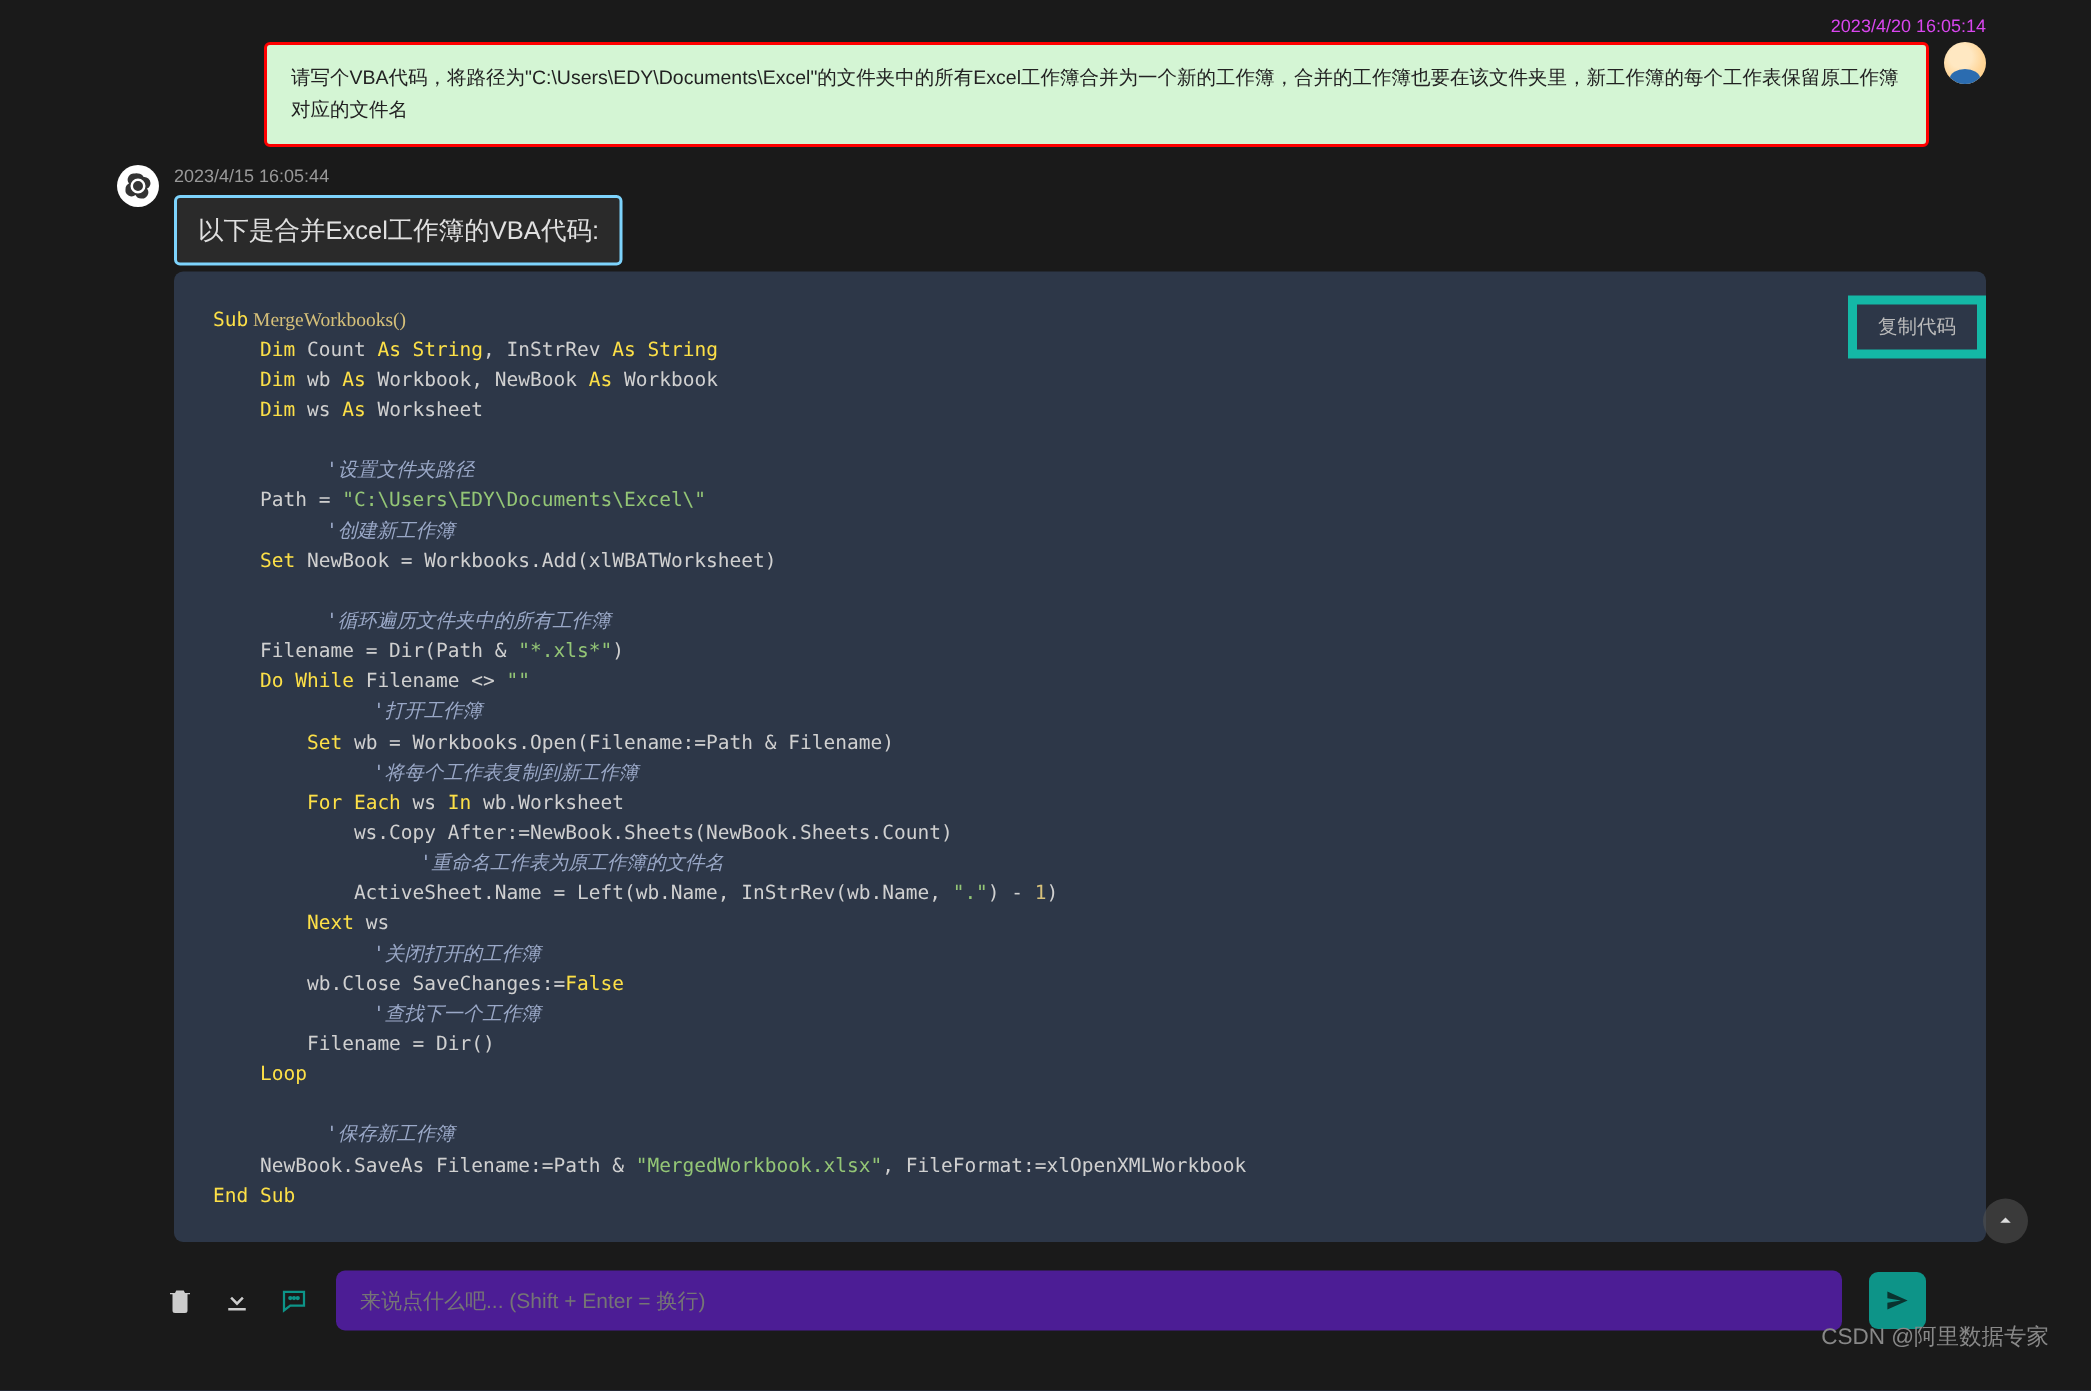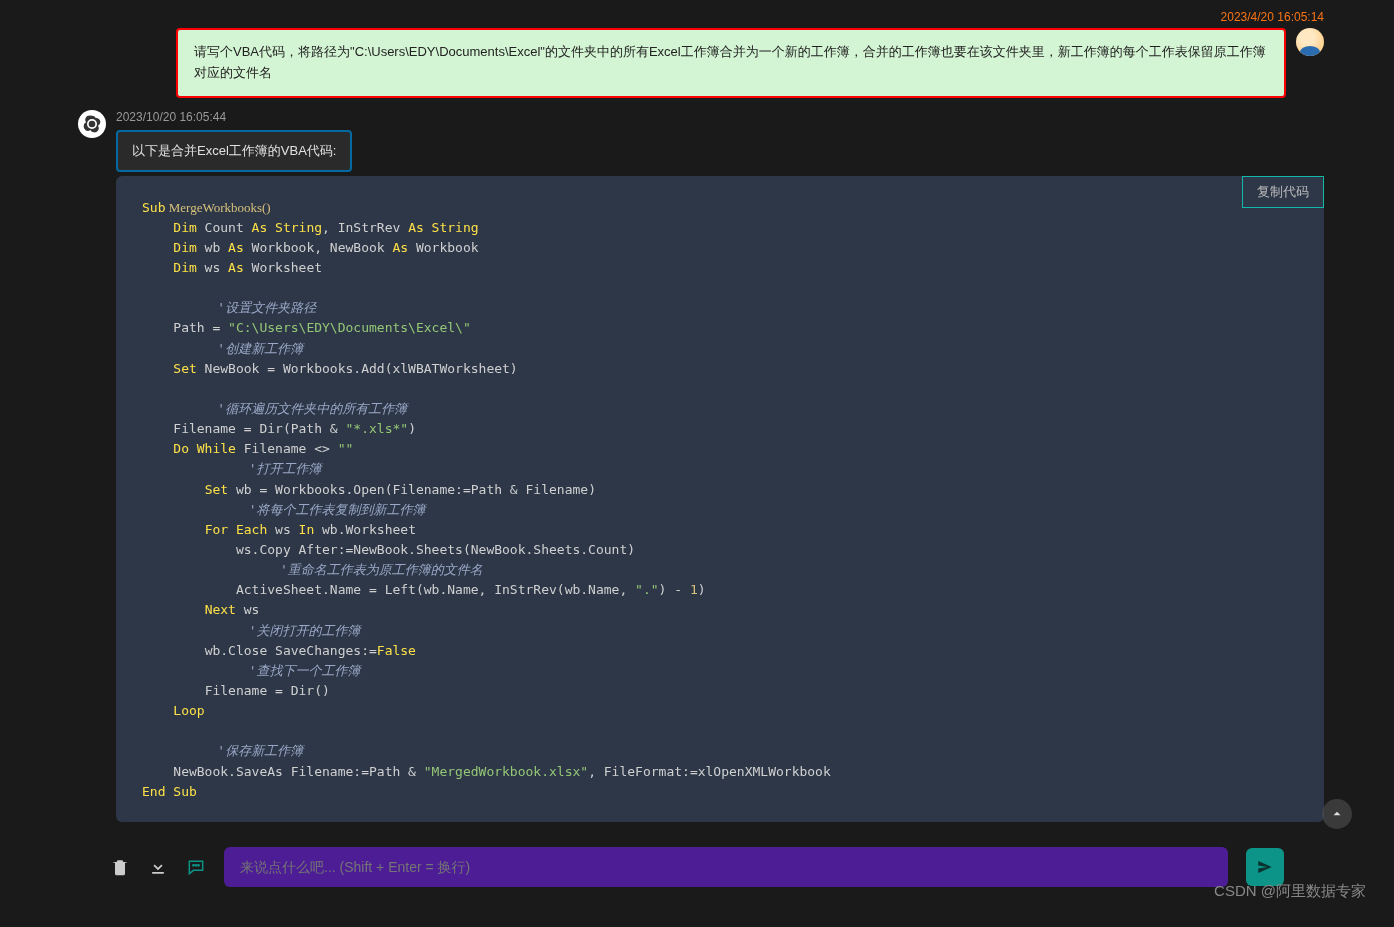--- a/index.html
+++ b/index.html
@@ -20,21 +20,21 @@
     }
     .user-row {
       display: flex;
       justify-content: flex-end;
       align-items: flex-start;
       margin-bottom: 12px;
     }
     .user-meta {
       text-align: right;
       margin-bottom: 4px;
-      color: #f97316;
+      color: #d946ef;
       font-size: 12px;
     }
     .user-block {
       display: flex;
       flex-direction: column;
       align-items: flex-end;
       flex: 1;
     }
     .user-bubble-wrap {
       display: flex;
@@ -98,41 +98,41 @@
     .ai-block { flex: 1; }
     .ai-meta {
       color: #999;
       font-size: 12px;
       margin-bottom: 6px;
     }
     .ai-intro {
       display: inline-block;
       padding: 10px 14px;
       background: #2a2a2a;
-      border: 2px solid #0369a1;
+      border: 2px solid #7dd3fc;
       border-radius: 4px;
       color: #e0e0e0;
-      font-size: 13px;
+      font-size: 17px;
       margin-bottom: 0;
     }
     .code-block {
       background: #2d3748;
       border-radius: 6px;
       margin-top: 4px;
       position: relative;
       padding: 12px 0 20px 0;
     }
     .copy-btn {
       position: absolute;
-      top: 0;
+      top: 16px;
       right: 0;
       padding: 6px 14px;
       color: #bbb;
       font-size: 13px;
-      border: 1px solid #14b8a6;
+      border: 6px solid #14b8a6;
       background: transparent;
       cursor: pointer;
     }
     pre.code {
       font-family: "Consolas", "Monaco", monospace;
       font-size: 13px;
       line-height: 1.55;
       padding: 10px 26px 0 26px;
       color: #d0d0d0;
       white-space: pre;
@@ -220,21 +220,21 @@
     </div>
   </div>
 
   <div class="ai-row">
     <div class="ai-avatar">
       <svg viewBox="0 0 24 24">
           <path fill="#333" d="M12 2a5 5 0 0 1 4.5 2.8A5 5 0 0 1 22 9.5a5 5 0 0 1-2.8 4.5A5 5 0 0 1 14.5 22a5 5 0 0 1-4.5-2.8A5 5 0 0 1 2 14.5a5 5 0 0 1 2.8-4.5A5 5 0 0 1 9.5 2 5 5 0 0 1 12 2zm0 4a6 6 0 1 0 0 12 6 6 0 0 0 0-12zm0 2a4 4 0 1 1 0 8 4 4 0 0 1 0-8z"></path>
         </svg>
     </div>
     <div class="ai-block">
-      <div class="ai-meta">2023/10/20 16:05:44</div>
+      <div class="ai-meta">2023/4/15 16:05:44</div>
       <div class="ai-intro">以下是合并Excel工作簿的VBA代码:</div>
 
       <div class="code-block">
         <button class="copy-btn">复制代码</button>
 <pre class="code"><span class="kw">Sub</span><span class="fn"> MergeWorkbooks()</span>
     <span class="kw">Dim</span><span> Count </span><span class="kw">As String</span><span>, InStrRev </span><span class="kw">As String</span>
     <span class="kw">Dim</span><span> wb </span><span class="kw">As</span><span> Workbook, NewBook </span><span class="kw">As</span><span> Workbook</span>
     <span class="kw">Dim</span><span> ws </span><span class="kw">As</span><span> Worksheet</span>
 
     <span class="cmt">'设置文件夹路径</span>

